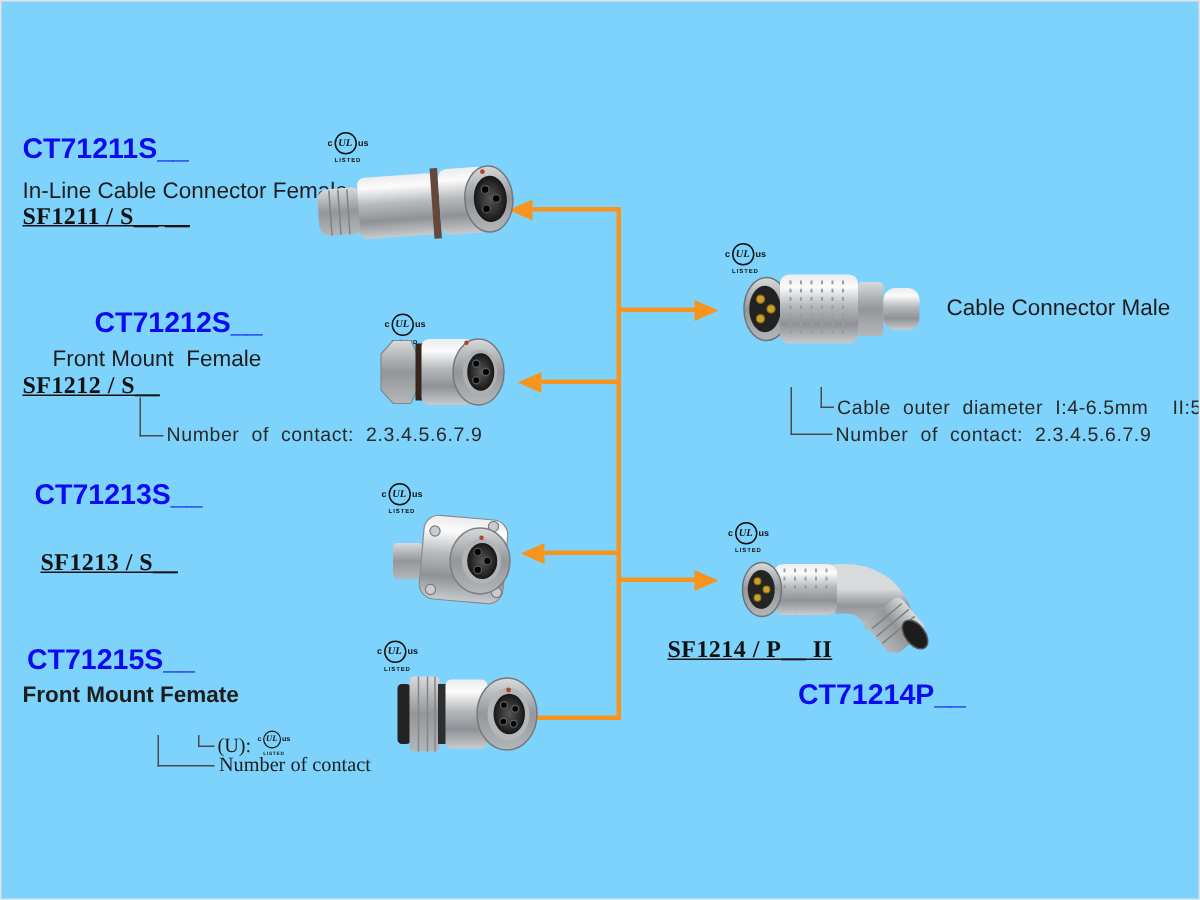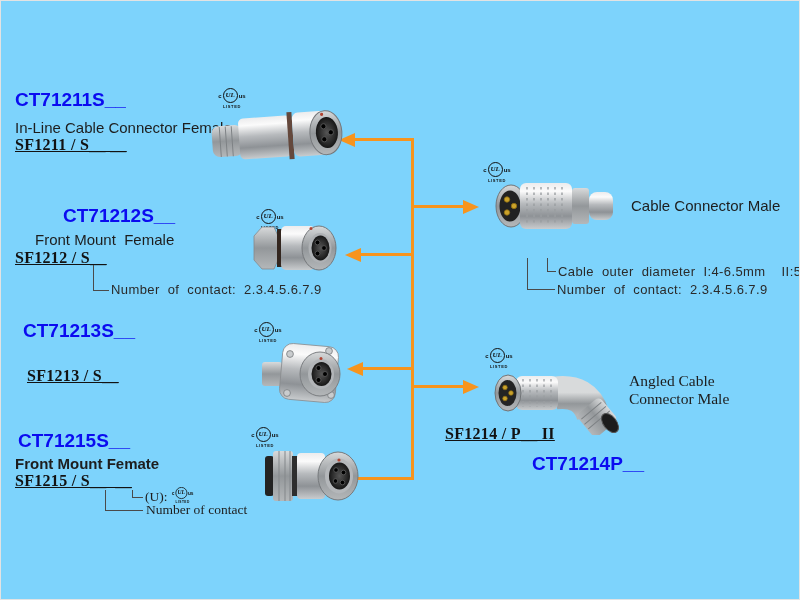--- a/index.html
+++ b/index.html
@@ -156,21 +156,20 @@
     <g fill="#000" stroke="#5e5e5e" stroke-width=".8">
       <circle cx="59.5" cy="31" r="2.5"></circle>
         <circle cx="66" cy="37" r="2.5"></circle>
         <circle cx="59.5" cy="43" r="2.5"></circle>
     </g>
     <circle cx="62" cy="21.5" r="1.5" fill="#b04432"></circle>
   </svg>
 
   <span class="abs part" style="left:17px;top:429px;">CT71215S__</span>
   <span class="abs desc" style="left:14px;top:454px;font-weight:bold;">Front Mount Femate</span>
-  <span class="abs model" style="left:14px;top:471px;">SF1215 / S__  __</span>
   <div class="cline" style="left:131px;top:489px;width:1px;height:8px;"></div>
   <div class="cline" style="left:131px;top:496px;width:11px;height:1px;"></div>
   <span class="abs note-serif" style="left:144px;top:488px;">(U):</span>
   <span class="ul mini" style="left:168px;top:486px;">
       <span class="ulrow">
         <span class="ulside">c</span>
         <span class="ulcircle">UL</span>
         <span class="ulside">us</span>
       </span>
       <span class="ullisted">LISTED</span>
@@ -251,17 +250,16 @@
     <rect x="23" y="23" width="42" height="34" rx="6" fill="url(#gm)"></rect>
     <path d="M30 26 V54 M37 26 V54 M44 26 V54 M51 26 V54 M58 26 V54" stroke="#9a9ea1" stroke-width="1.3" stroke-dasharray="2.5 3"></path>
     <ellipse cx="15" cy="40" rx="13" ry="18" fill="url(#gm2)" stroke="#707376"></ellipse>
     <ellipse cx="14.5" cy="40" rx="9" ry="13" fill="#242424"></ellipse>
     <g fill="#caa22b" stroke="#8f6f10" stroke-width=".7">
       <circle cx="12" cy="34.5" r="2.3"></circle>
         <circle cx="18" cy="40" r="2.3"></circle>
         <circle cx="12" cy="45.5" r="2.3"></circle>
     </g>
   </svg>
-  <span class="abs desc-serif" style="left:628px;top:371px;width:152px;">Angled Cable Connector Male</span>
   <span class="abs model" style="left:444px;top:424px;">SF1214 / P__ II</span>
   <span class="abs part" style="left:531px;top:452px;">CT71214P__</span>
 
 </div>
 
 </body></html>

